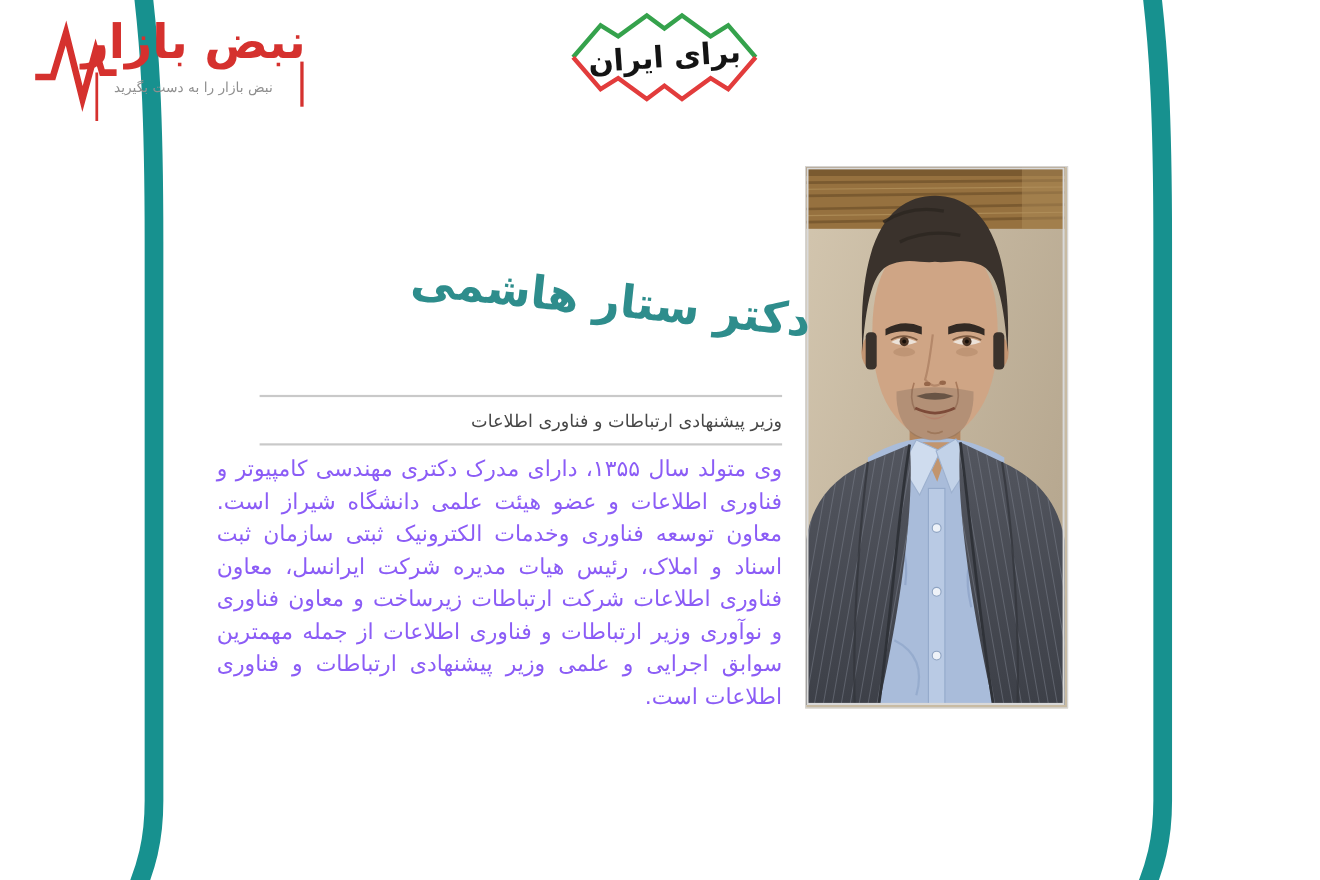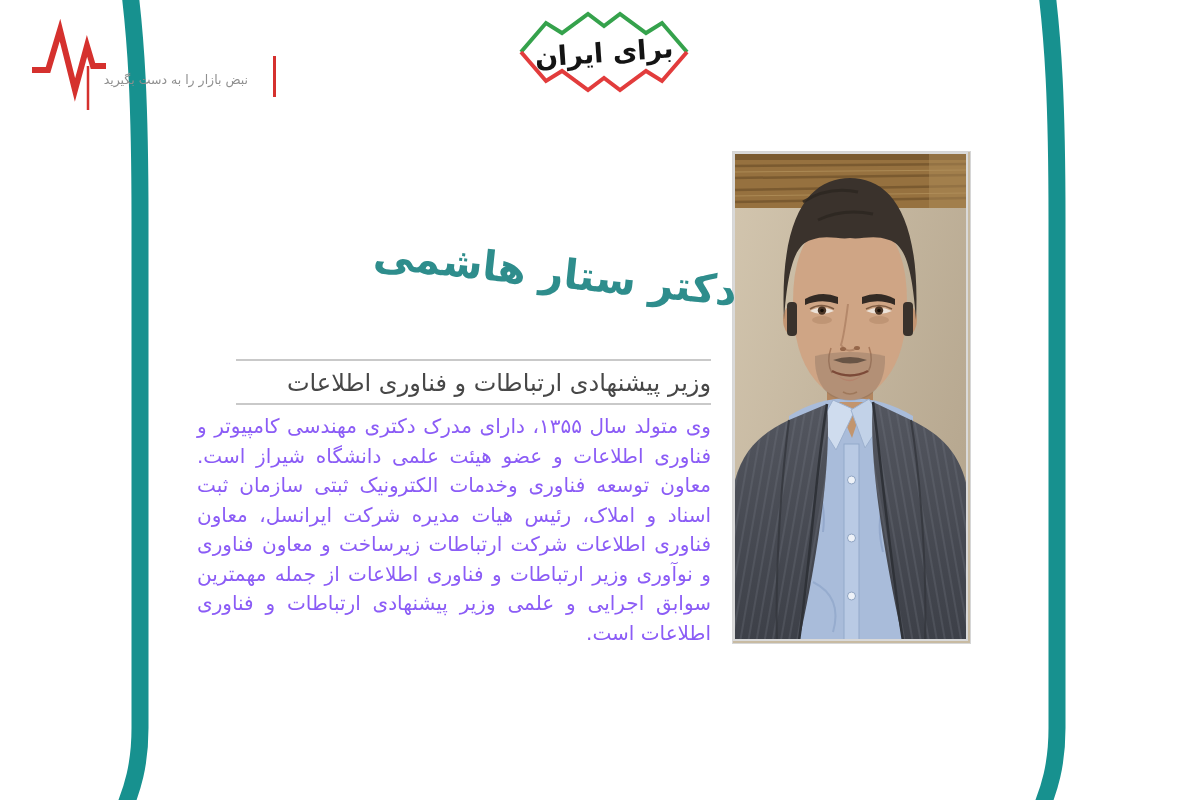--- a/index.html
+++ b/index.html
@@ -48,21 +48,21 @@
     direction:rtl;white-space:nowrap;
     font-size:41px;font-weight:bold;color:#2e8d8c;
     transform:rotate(6deg);
   }
   .rule{left:236px;width:475px;height:2px;background:#c9c9c9;z-index:2;}
   .rule-top{top:359px;}
   .rule-bottom{top:403px;}
   .minister-title{
     left:236px;top:362px;width:475px;height:41px;
     display:flex;align-items:center;justify-content:flex-start;
-    direction:rtl;font-size:24px;color:#474747;z-index:2;
+    direction:rtl;font-size:16px;color:#474747;z-index:2;
   }
   .bio{
     left:197px;top:412px;width:514px;z-index:2;
     direction:rtl;text-align:justify;text-align-last:right;
     font-size:20px;line-height:29.5px;color:#8b5cf6;
   }
 
   
   .photo{left:732px;top:151px;width:237px;height:491px;z-index:1;
     border:1px solid #d6d6d6;background:#c8bba3;}
@@ -73,20 +73,21 @@
 <svg id="frame-svg" class="abs" width="1200" height="800" viewBox="0 0 1200 800">
   <path d="M 129,-15 C 136,40 140,100 140,220 L 140,728 C 140,764 133,789 121,816" fill="none" stroke="#17918f" stroke-width="17"></path>
   <path d="M 1046,-15 C 1053,40 1057,100 1057,220 L 1057,728 C 1057,764 1050,789 1038,816" fill="none" stroke="#17918f" stroke-width="17"></path>
 </svg>
 
 <div class="abs brand">
   <svg class="pulse" width="84" height="100" viewBox="0 0 84 100">
     <polyline points="2,52 18,52 30,12 45,72 57,28 63,48 76,48" fill="none" stroke="#d5312e" stroke-width="6" stroke-linejoin="miter"></polyline>
     <line x1="58" y1="48" x2="58" y2="92" stroke="#d5312e" stroke-width="2.5"></line>
   </svg>
+  <div class="brand-word">نبض بازار</div>
   <div class="brand-rule"></div>
   <div class="brand-tag">نبض بازار را به دست بگیرید</div>
 </div>
 
 <div class="abs badge">
   <svg width="176" height="92" viewBox="0 0 176 92">
     <polyline points="5,46 30,17 46,27 72,8 88,20 104,8 130,27 146,17 171,46" fill="none" stroke="#35a24c" stroke-width="4"></polyline>
     <polyline points="5,46 30,75 46,65 72,84 88,72 104,84 130,65 146,75 171,46" fill="none" stroke="#e23c3c" stroke-width="4"></polyline>
   </svg>
   <div class="badge-label">برای ایران</div>

